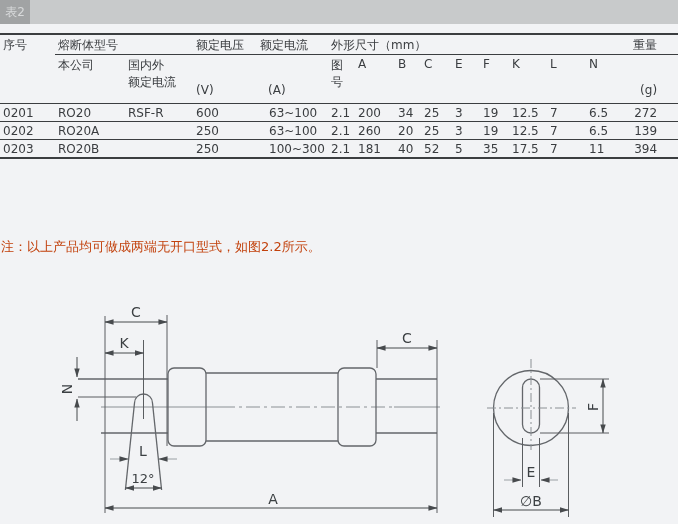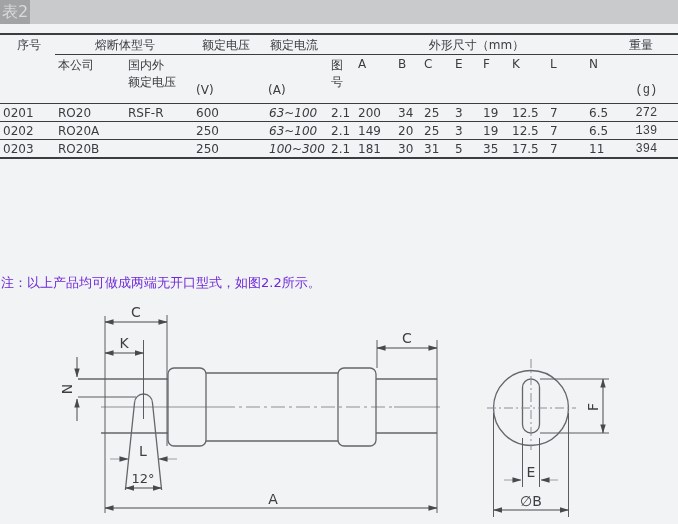--- a/index.html
+++ b/index.html
@@ -6,43 +6,43 @@
   body{
     width:678px;height:524px;position:relative;overflow:hidden;
     background:#f2f3f5;
     font-family:"DejaVu Sans","Liberation Sans",sans-serif;
     color:#3a3d40;
   }
   
   .topbar{position:absolute;top:0;left:0;width:678px;height:24px;background:#c8cacb;}
   .topbar .tab{
     position:absolute;top:0;left:0;width:30px;height:24px;background:#a1a3a4;
-    color:#d8dadb;font-size:16px;line-height:24px;text-align:center;
+    color:#d8dadb;font-size:12px;line-height:24px;text-align:center;
   }
   
   table.spec{
     position:absolute;top:33px;left:0;width:678px;
     border-collapse:collapse;table-layout:fixed;
     border-top:2px solid #3b3e40;border-bottom:2px solid #3b3e40;
     font-size:12px;color:#3a3d40;
   }
   table.spec th,table.spec td{
     font-weight:normal;text-align:left;padding:0 0 0 3px;
     white-space:pre-line;overflow:hidden;
   }
   table.spec thead th{vertical-align:top;padding-top:2px;border-bottom:1.5px solid #3b3e40;}
-  table.spec thead tr.h1 th{height:16px;text-align:center;}
+  table.spec thead tr.h1 th{height:16px;}
   table.spec thead tr.h2 th{height:40px;margin-left:44px;}
   table.spec thead th.vbottom{vertical-align:bottom;padding-bottom:6px;}
-  table.spec th.right,table.spec td.right{text-align:right;padding-right:21px;font-family:Liberation Mono, monospace;}
+  table.spec th.right,table.spec td.right{text-align:right;padding-right:21px;}
   table.spec tbody td{height:17px;border-bottom:1.5px solid #3b3e40;vertical-align:middle;margin-top:8px;}
-  table.spec td.pad-cur{padding-left:13px;font-style:italic;}
+  table.spec td.pad-cur{padding-left:13px;}
   table.spec th.pad4{padding-left:4px;}
   
-  .note{position:absolute;top:238px;left:1px;font-size:13px;color:#6d28d9;margin-top:36px;}
+  .note{position:absolute;top:238px;left:1px;font-size:13px;color:#c2410c;}
   
   svg.diagram{position:absolute;left:0;top:290px;}
   svg.diagram text{
     font-family:"DejaVu Sans","Liberation Sans",sans-serif;
     font-size:14px;fill:#3c4043;
   }
   svg.diagram text.small{font-size:13px;}
   .part{stroke:#63666a;stroke-width:1.3;fill:none;}
   .dim{stroke:#474a4d;stroke-width:1;fill:none;}
   .ext{stroke:#5a5d60;stroke-width:1;fill:none;}
@@ -79,21 +79,21 @@
       <th rowspan="2">序号</th>
       <th colspan="2">熔断体型号</th>
       <th class="pad4">额定电压</th>
       <th class="pad4">额定电流</th>
       <th colspan="9">外形尺寸（mm）</th>
       <th class="right">重量</th>
     </tr>
     <tr class="h2">
       <th>本公司</th>
       <th>国内外
-额定电压</th>
+额定电流</th>
       <th class="vbottom pad4">(V)</th>
       <th class="vbottom" style="padding-left:12px">(A)</th>
       <th>图
 号</th>
       <th>A</th>
       <th>B</th>
       <th>C</th>
       <th>E</th>
       <th>F</th>
       <th>K</th>
@@ -120,40 +120,40 @@
       <td>6.5</td>
       <td class="right">272</td>
     </tr>
     <tr>
       <td>0202</td>
       <td>RO20A</td>
       <td></td>
       <td style="padding-left:4px">250</td>
       <td class="pad-cur">63~100</td>
       <td>2.1</td>
-      <td>149</td>
+      <td>260</td>
       <td>20</td>
       <td>25</td>
       <td>3</td>
       <td>19</td>
       <td>12.5</td>
       <td>7</td>
       <td>6.5</td>
       <td class="right">139</td>
     </tr>
     <tr>
       <td>0203</td>
       <td>RO20B</td>
       <td></td>
       <td style="padding-left:4px">250</td>
       <td class="pad-cur">100~300</td>
       <td>2.1</td>
       <td>181</td>
-      <td>30</td>
-      <td>31</td>
+      <td>40</td>
+      <td>52</td>
       <td>5</td>
       <td>35</td>
       <td>17.5</td>
       <td>7</td>
       <td>11</td>
       <td class="right">394</td>
     </tr>
   </tbody>
 </table>
 

